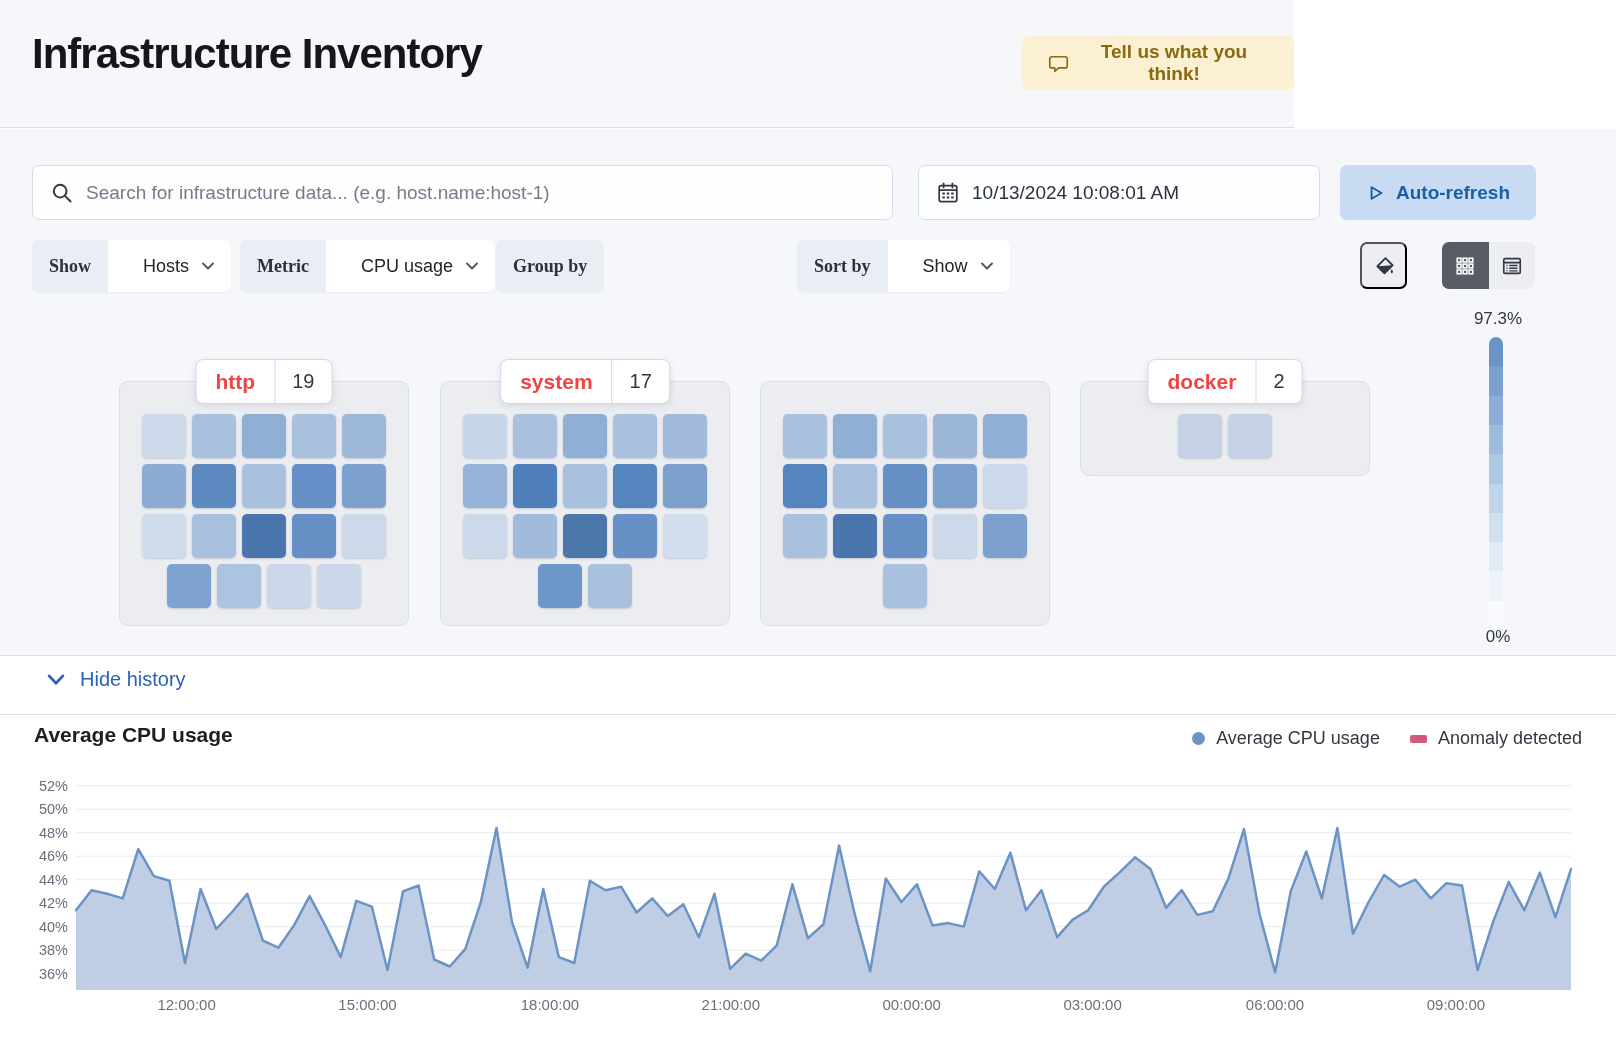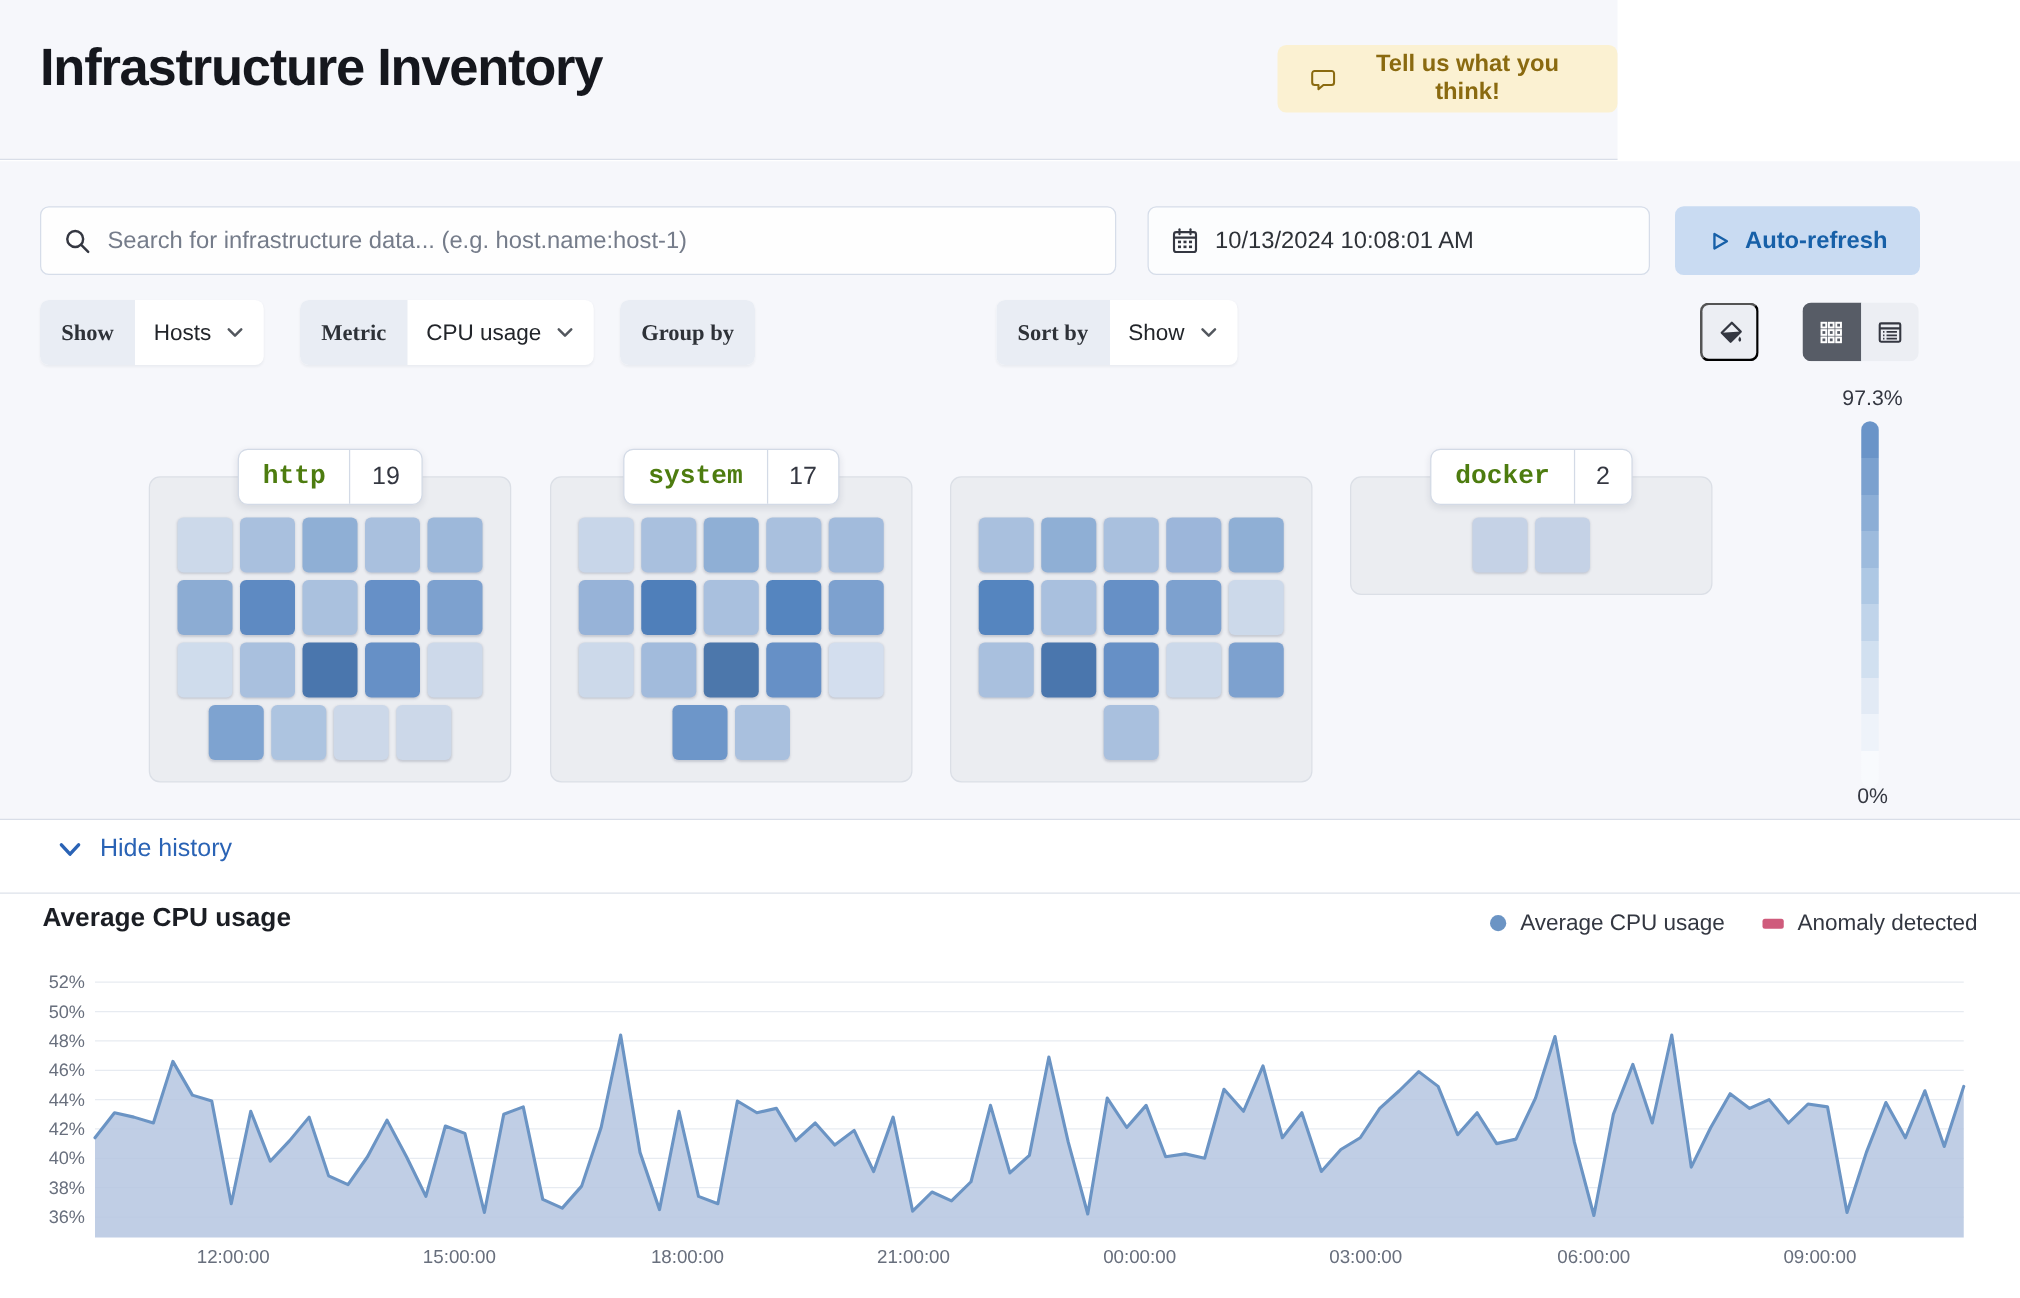--- a/index.html
+++ b/index.html
@@ -25,32 +25,32 @@
   
   .search-box { left:32px; top:165px; width:861px; height:55px; background:#fefefe; border:1px solid #d6dde9; border-radius:7px; display:flex; align-items:center; gap:13px; padding:0 18px; }
   .search-box input { flex:1; border:none; outline:none; background:transparent; font-family:inherit; font-size:19px; color:#343741; }
   .search-box input::placeholder { color:#757c8a; }
   .date-picker { left:918px; top:165px; width:402px; height:55px; background:#fcfdfe; border:1px solid #d6dde9; border-radius:7px; display:flex; align-items:center; gap:13px; padding:0 18px; font-size:19px; color:#2e3238; cursor:pointer; }
   .autorefresh-btn { left:1340px; top:165px; width:196px; height:55px; justify-content:center; gap:10px; background:#c9dbf2; color:#1760a8; font-size:19px; font-weight:700; }
 
   
   .filter-ctl { top:240px; height:52px; display:flex; background:#ffffff; border-radius:7px; overflow:hidden; box-shadow:0 1px 2px rgba(20,30,60,.05); cursor:pointer; }
   .filter-label { background:#e9edf4; display:flex; align-items:center; padding:0 17px; font-size:18px; font-weight:700; color:#2e3238;font-family:Liberation Serif, serif; }
-  .filter-value { display:flex; align-items:center; gap:11px; padding:0 15px; font-size:18px; color:#22252a; }
+  .filter-value { display:flex; align-items:center; gap:11px; padding:0 15px; font-size:18px; color:#22252a;margin-left:20px; }
   .ctl-show { left:32px; } .ctl-metric { left:240px; } .ctl-group { left:496px; } .ctl-sort { left:797px; }
   .group-value-pill { border:1px solid #ccd2de; border-radius:6px; padding:5px 15px; font-weight:700; background:#fff; }
   .icon-btn { left:1360px; top:242px; width:47px; height:47px; border-radius:7px; background:#eceef3; display:flex; align-items:center; justify-content:center; cursor:pointer; }
   .seg-ctl { left:1442px; top:242px; width:93px; height:47px; border-radius:7px; overflow:hidden; display:flex; }
   .seg-cell { width:46.5px; height:47px; display:flex; align-items:center; justify-content:center; cursor:pointer; }
   .seg-on { background:#575c66; } .seg-off { background:#eceef3; }
 
   
   .group-card { position:absolute; width:290px; background:#ebedf1; border:1px solid #dbdfe6; border-radius:9px; }
   .group-pill { position:absolute; top:-23px; left:50%; transform:translateX(-50%); height:45px; background:#ffffff; border:1px solid #d3dae6; border-radius:8px; box-shadow:0 2px 6px rgba(30,40,70,.10); display:flex; align-items:center; white-space:nowrap; }
-  .group-name { font-size:21px; font-weight:700; color:#4d7c0f; padding:0 19px; cursor:pointer;font-family:Liberation Mono, monospace; }
+  .group-name { font-size:21px; font-weight:700; color:#ef4444; padding:0 19px; cursor:pointer; }
   .group-pill-div { width:1px; align-self:stretch; background:#d3dae6; }
   .group-count { font-size:20px; color:#343741; padding:0 17px; }
   .node-rows { padding-top:32px; padding-bottom:17px; display:flex; flex-direction:column; gap:6px; align-items:center; }
   .node-row { display:flex; gap:6px; justify-content:center; }
   .node-sq { width:44px; height:44px; border-radius:5px; box-shadow:0 1px 2px rgba(30,40,70,.18); cursor:pointer; }
 
   .scale-max { left:1458px; top:309px; width:80px; text-align:center; font-size:17px; color:#343741; }
   .scale-bar { left:1489px; top:337px; width:14px; height:293px; border-radius:7px; }
   .scale-min { left:1468px; top:627px; width:60px; text-align:center; font-size:17px; color:#343741; }
 

